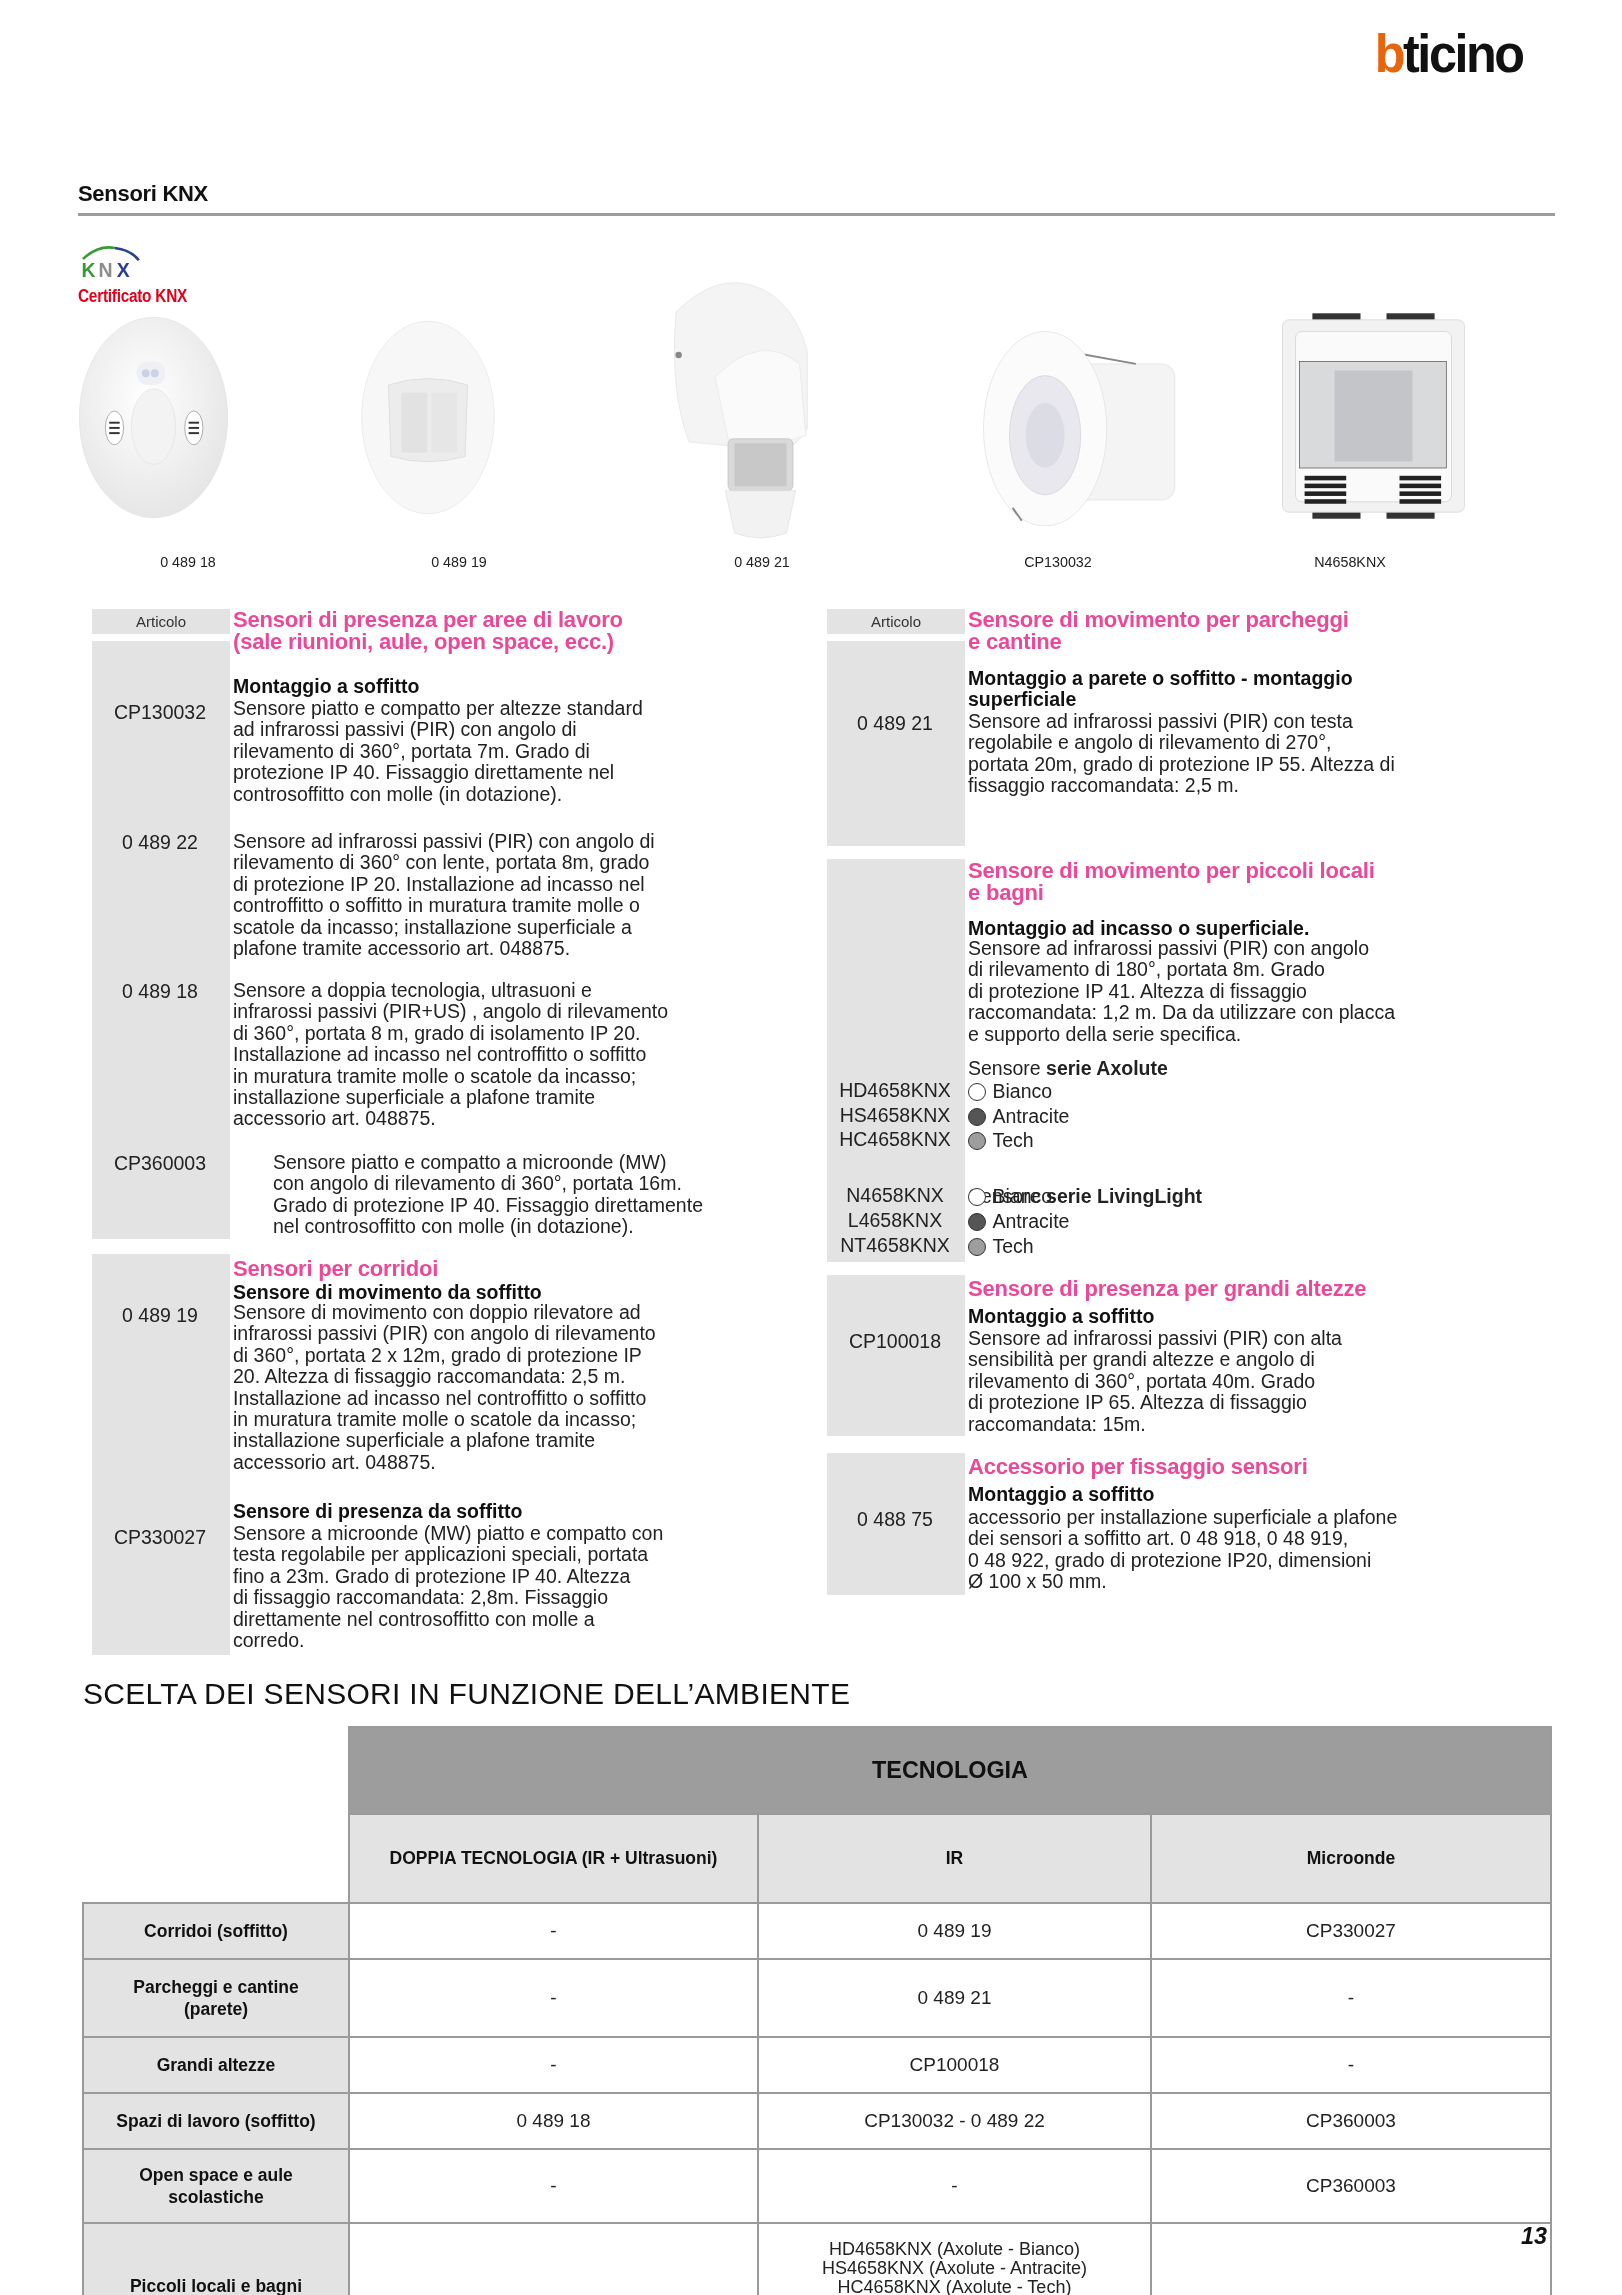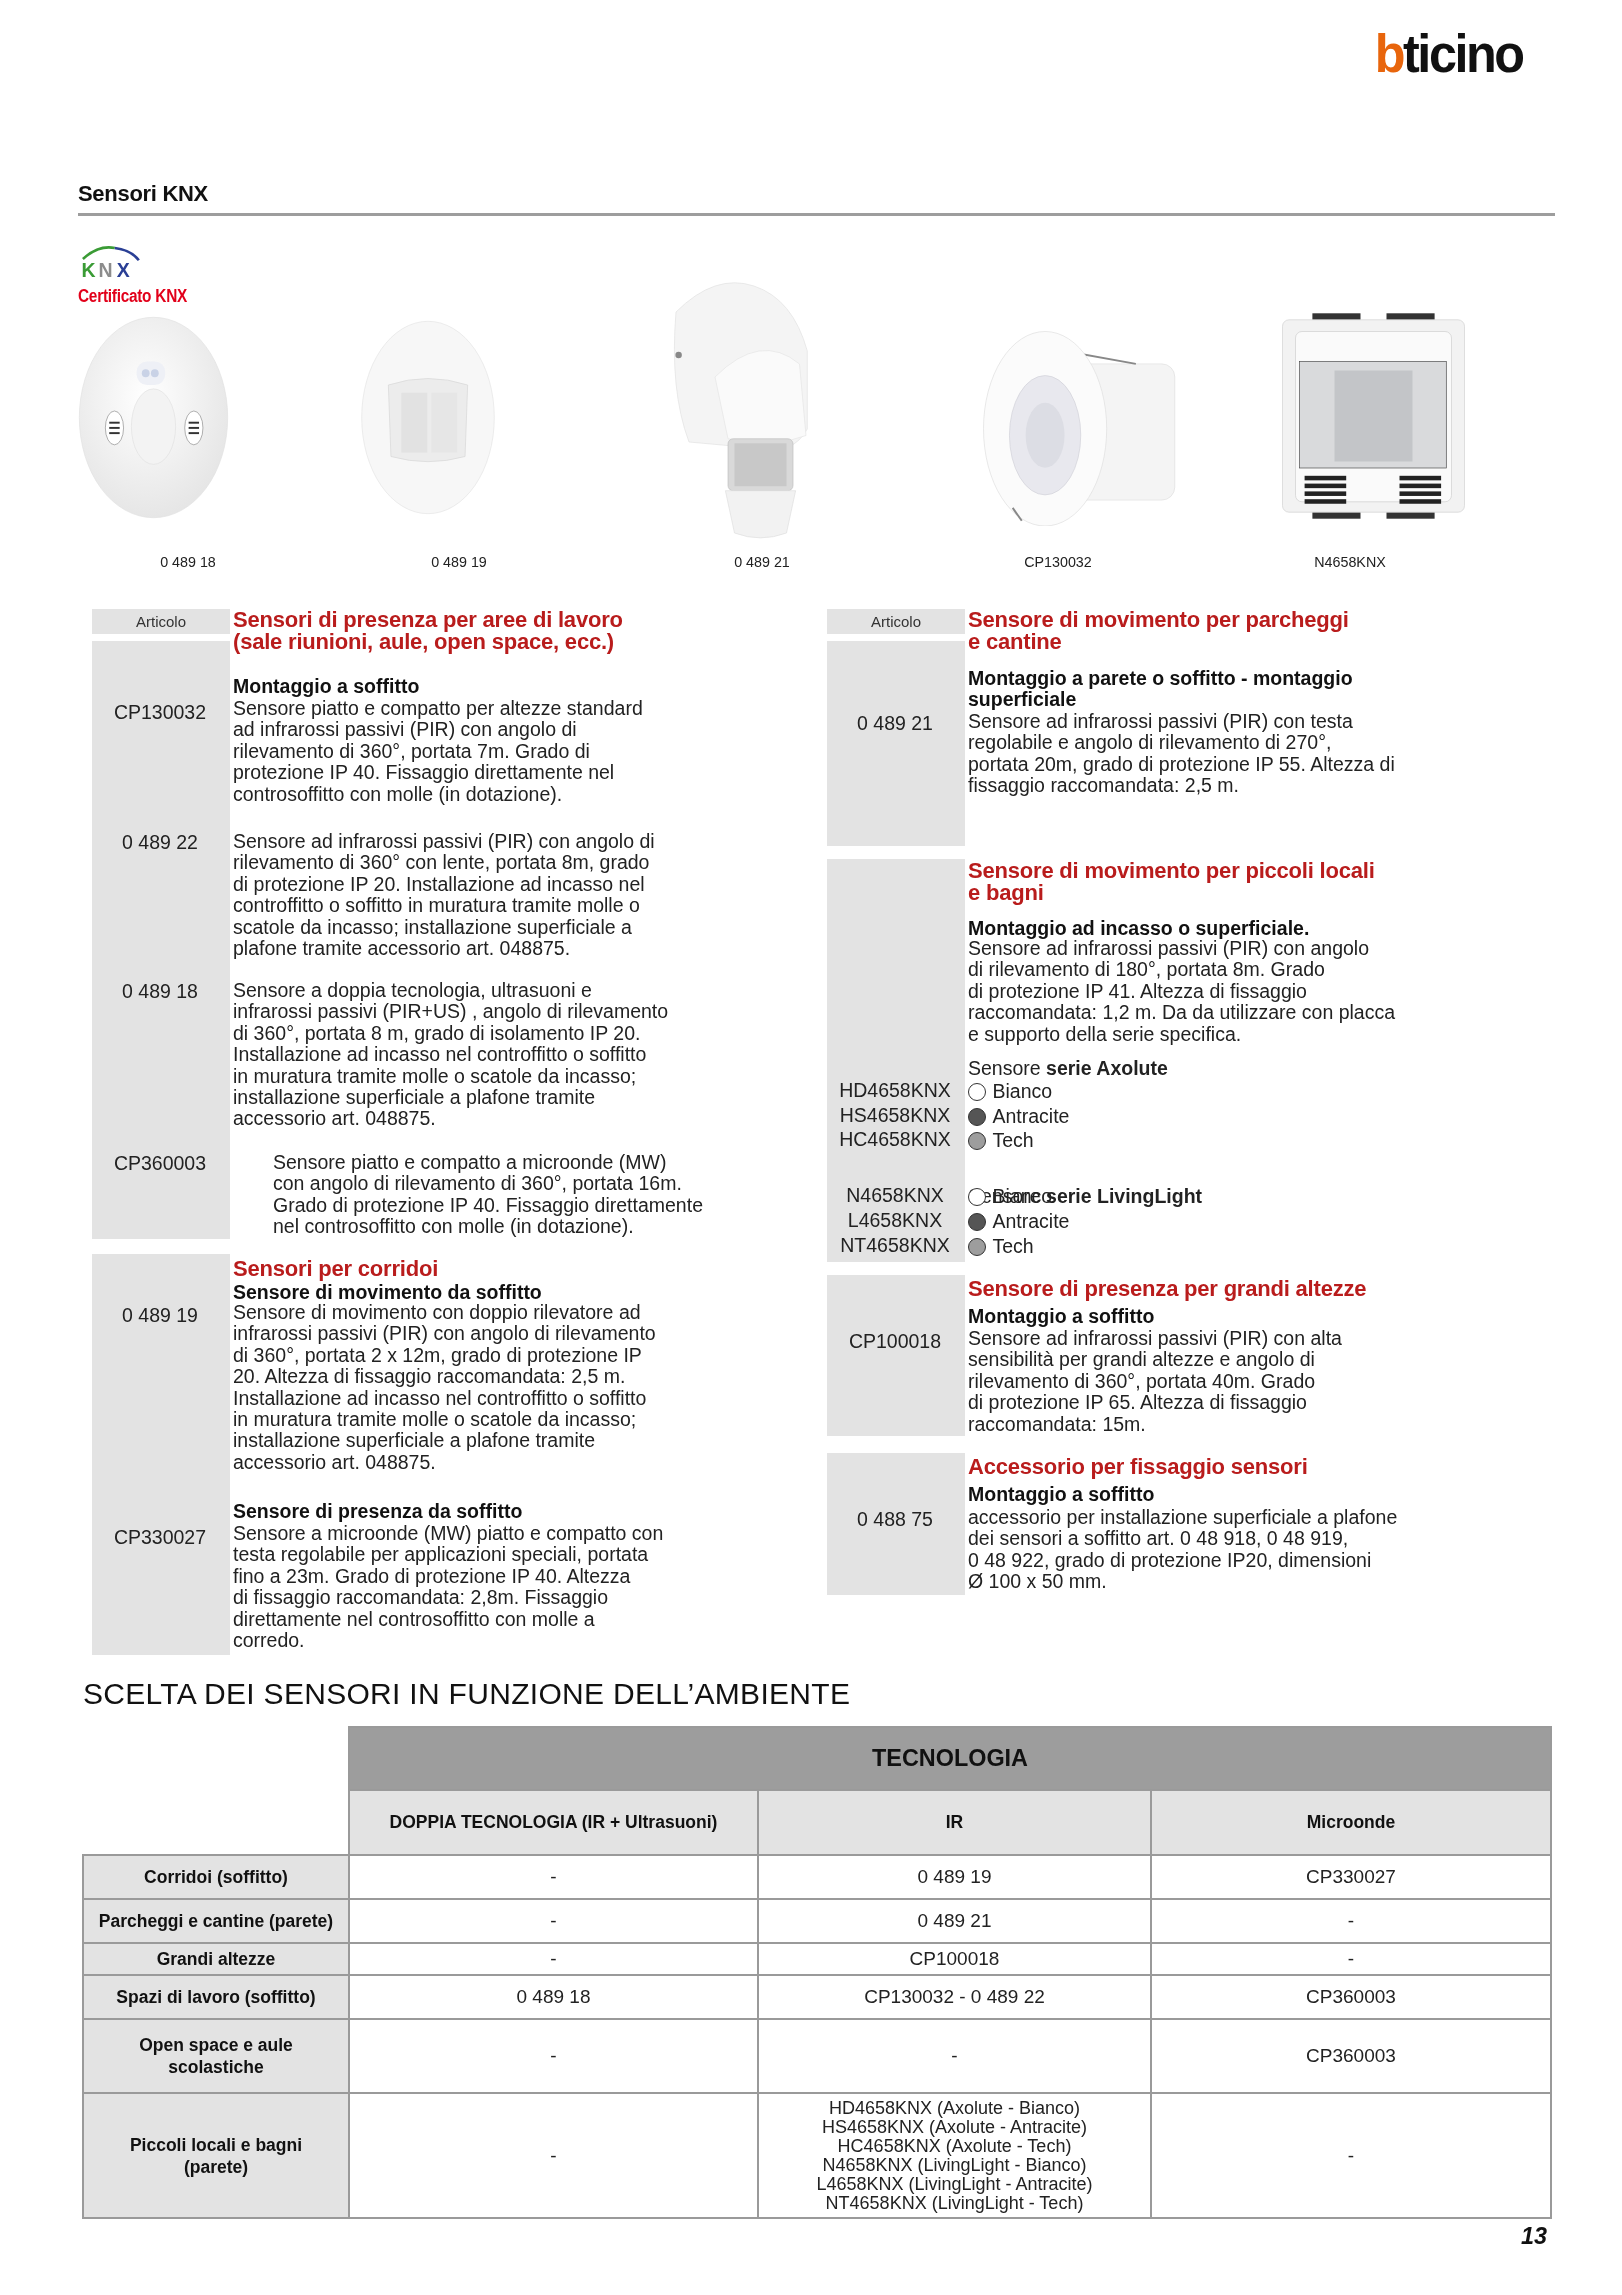--- a/index.html
+++ b/index.html
@@ -22,30 +22,30 @@
 
   
   .prod { position:absolute; }
   .prod-label { position:absolute; top:554px; font-size:14.3px; color:#222; text-align:center; width:130px; }
 
   
   .art-head { position:absolute; height:25px; background:#e3e3e3; font-size:15px; color:#333;
               display:flex; align-items:center; justify-content:center; }
   .gray-col { position:absolute; background:#e3e3e3; }
   .code { position:absolute; font-size:19.5px; color:#222; text-align:center; width:136px; }
-  .red-title { position:absolute; font-size:22px; font-weight:700; color:#b91c1c; line-height:22px; letter-spacing:-0.2px; }
+  .red-title { position:absolute; font-size:22px; font-weight:700; color:#ec4899; line-height:22px; letter-spacing:-0.2px; }
   .bold-sub { position:absolute; font-size:19.5px; font-weight:700; color:#111; line-height:21px; }
   .desc { position:absolute; font-size:19.5px; color:#222; line-height:21.4px; }
   .swatch-row { position:absolute; display:flex; align-items:center; font-size:19.5px; color:#222; height:25px; }
   .dot { width:18px; height:18px; border-radius:50%; border:1.3px solid #333; margin-right:6.5px; box-sizing:border-box; }
 
   
   .sel-title { left:83px; top:1677px; font-size:30px; color:#111; letter-spacing:0.3px; }
   table.sel { position:absolute; left:82px; top:1726px; border-collapse:collapse; font-size:17.5px; }
-  table.sel td, table.sel th { border:2.6px solid #9a9a9a; text-align:center; vertical-align:middle; padding:4px; }
+  table.sel td, table.sel th { border:2.6px solid #9a9a9a; text-align:center; vertical-align:middle; padding:16px; }
   .th-tech { background:#9d9d9d; height:53px; font-size:23.4px; font-weight:700; color:#111; }
   .th-sub { background:#e3e3e3; height:55px; font-size:17.5px; font-weight:700; color:#111; }
   .row-head { background:#e3e3e3; font-weight:700; font-size:17.5px; color:#111; line-height:22px; }
   .cell { background:#fff; color:#222; font-size:19px; line-height:22px; }
   .page-num { left:1521px; top:2223px; font-size:23.4px; font-weight:700;font-style:italic; }
 </style>
 </head>
 <body>
 
 <div class="abs logo">

